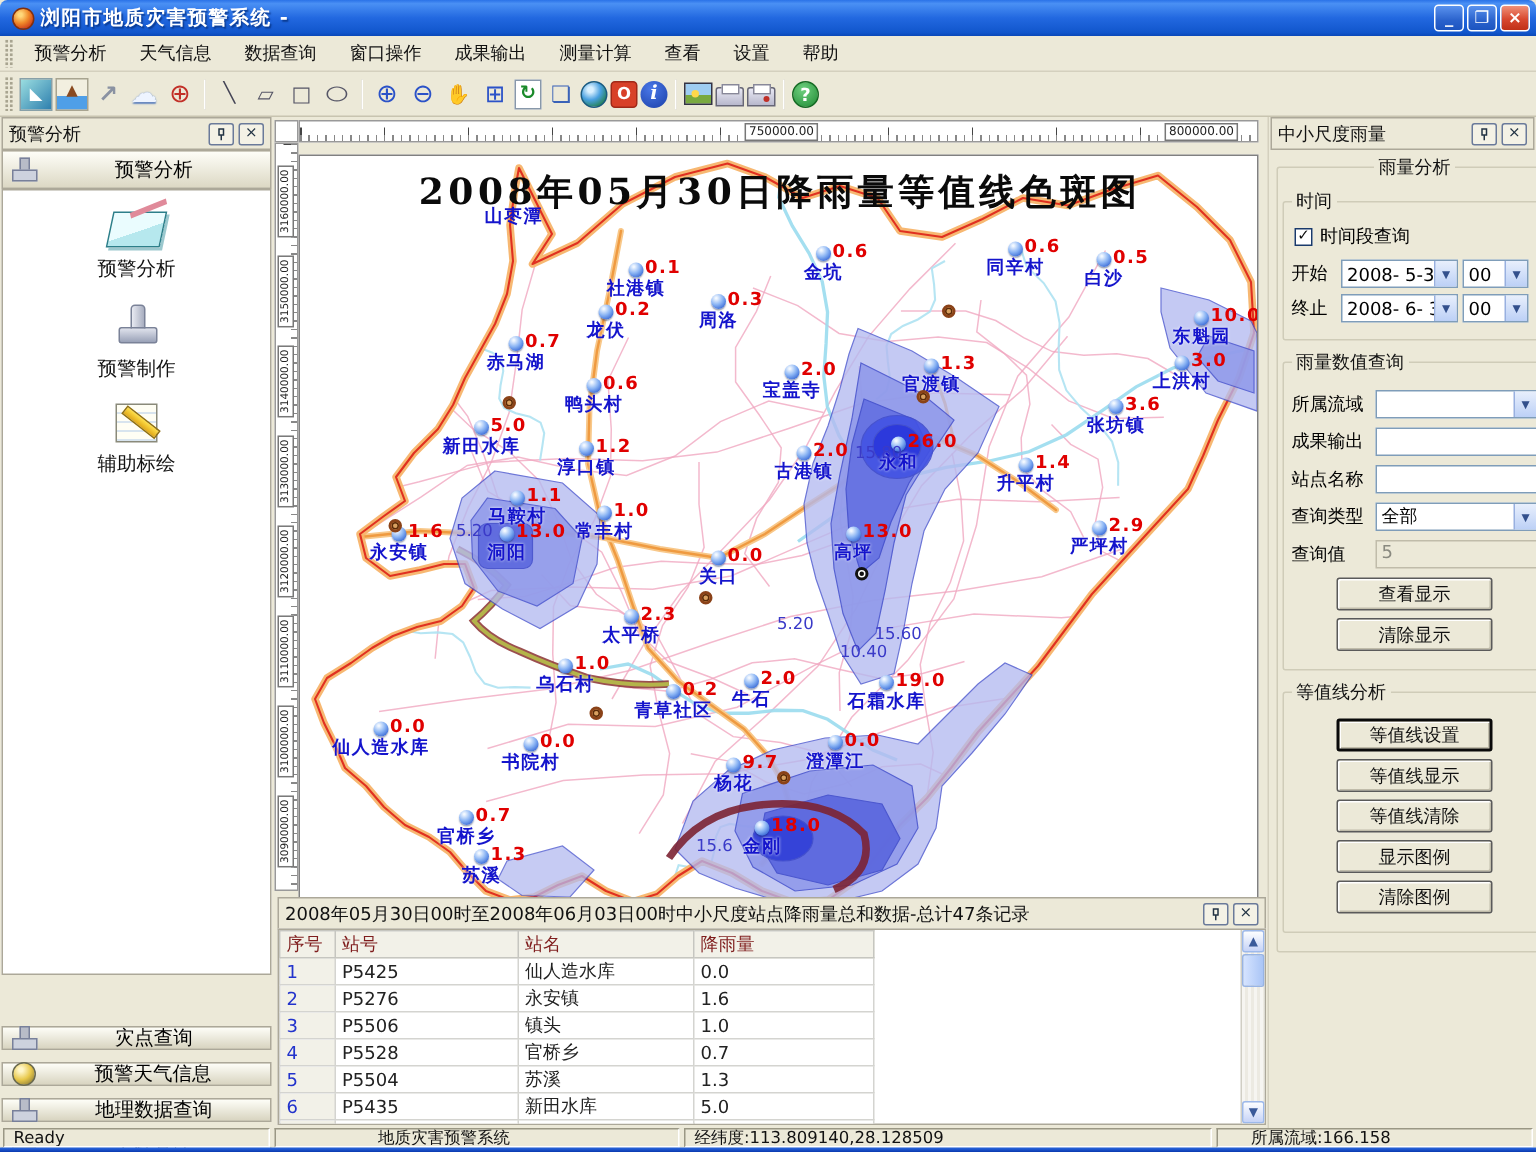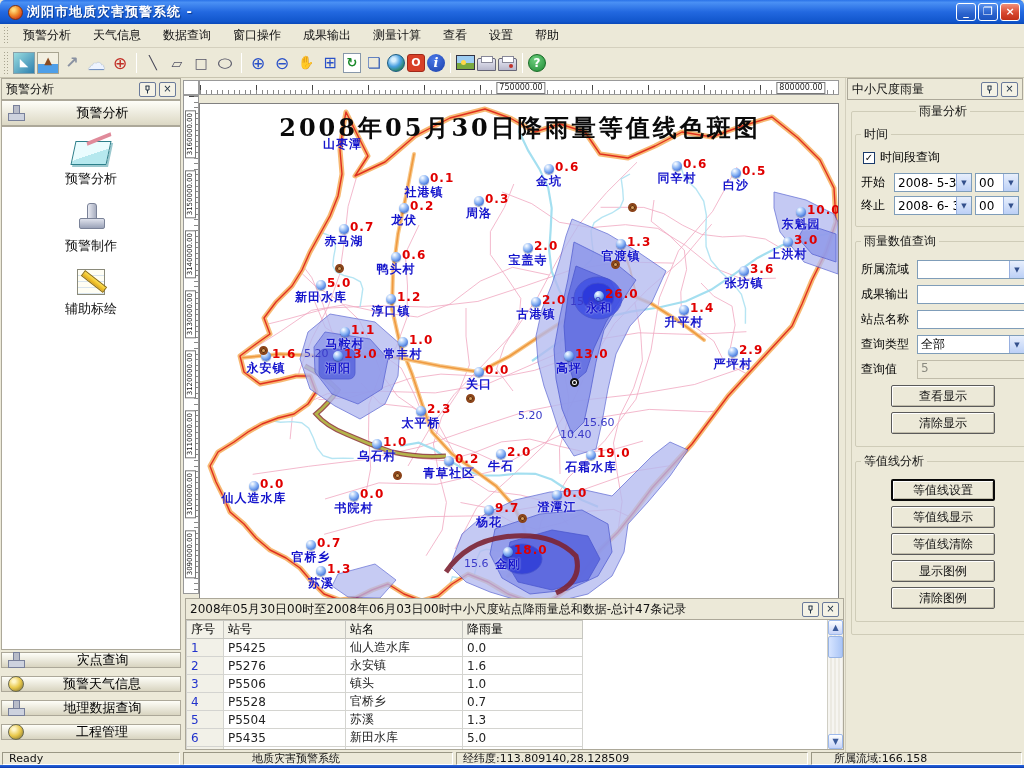--- a/index.html
+++ b/index.html
@@ -82,21 +82,21 @@
   .nav-label { font-size:13px; color:#111; }
   .icon-book { width:36px; height:24px; background:linear-gradient(160deg,#eafcfe 55%,#b6e8ee 55%); border:1px solid #2c7f8a;
     transform:skewX(-12deg); position:relative; box-shadow:2px 2px 0 #9bc8ce; }
   .icon-book::after { content:""; position:absolute; width:24px; height:4px; background:#e08a9a; top:-5px; left:10px; transform:rotate(-24deg); }
   .icon-stamp { width:30px; height:30px; position:relative; }
   .icon-stamp::before { content:""; position:absolute; left:11px; top:1px; width:8px; height:16px; background:linear-gradient(90deg,#e8eaf2,#a8aec0); border:1px solid #7a8298; border-radius:3px 3px 0 0; }
   .icon-stamp::after { content:""; position:absolute; left:3px; top:16px; width:24px; height:9px; background:linear-gradient(#dfe2ec,#9aa2b8); border:1px solid #7a8298; border-radius:2px; }
   .icon-notepad { width:28px; height:26px; background:repeating-linear-gradient(#fffef4 0 5px, #d8e4ee 5px 6px); border:1px solid #8a8a7a; position:relative; }
   .icon-notepad::after { content:""; position:absolute; width:26px; height:5px; background:linear-gradient(#ffe04a,#e0a818); border:1px solid #907010; transform:rotate(38deg); left:2px; top:8px; }
   .bottom-bar { position:absolute; left:1px; width:180px; height:16px; background:linear-gradient(#fefef8,#d8d4c0);
-    border:1px solid #aca899; display:flex; align-items:center; }
+    border:1px solid #aca899; display:flex; align-items:center;margin-top:32px; }
   .bottom-bar .bb-label { flex:1; text-align:center; font-size:13px; }
   .mini-seal { width:18px; height:16px; margin-left:5px; position:relative; }
   .mini-seal::before { content:""; position:absolute; left:6px; top:0; width:5px; height:8px; background:#b8bcc8; border:1px solid #78809a; }
   .mini-seal::after { content:""; position:absolute; left:1px; top:8px; width:15px; height:6px; background:#cdd2de; border:1px solid #78809a; }
   .mini-globe { width:16px; height:16px; margin-left:6px; border-radius:50%;
     background:radial-gradient(circle at 35% 30%, #fff6c8 10%, #e8c84a 50%, #8a7a38 90%); border:1px solid #6a6a50; }
 
   
   #center { position:absolute; left:182px; top:78px; width:663px; height:674px; background:#ece9d8; }
   #corner-box { position:absolute; left:1px; top:2px; width:16px; height:15px; background:#fff; border:1px solid #999; }
@@ -128,21 +128,21 @@
   .contour-label { position:absolute; font-size:11px; color:#3a3ac8; white-space:nowrap; }
   .town-ring { position:absolute; width:9px; height:9px; margin:-5px 0 0 -5px; border-radius:50%; border:2px solid #8a4218; background:#d8a060; box-shadow:inset 0 0 0 1px #5a2a08; }
   .target-marker { position:absolute; width:9px; height:9px; margin:-5px 0 0 -5px; border-radius:50%; border:2px solid #111; background:#fff; }
   .target-marker::after { content:""; position:absolute; left:1px; top:1px; width:3px; height:3px; border-radius:50%; background:#111; }
 
   
   #bottom-panel { position:absolute; left:3px; top:520px; width:659px; height:152px; }
   #bottom-panel .dock-titlebar { font-size:12px; }
   #table-wrap { position:absolute; left:0; top:21px; width:659px; height:131px; background:#fff; border:1px solid #aca899; overflow:hidden; }
   #rain-table { border-collapse:collapse; table-layout:fixed; width:396px; }
-  #rain-table th { background:#f2f1e8; color:#000000; font-weight:normal; text-align:left; font-size:12px;
+  #rain-table th { background:#f2f1e8; color:#7f1d1d; font-weight:normal; text-align:left; font-size:12px;
     border:1px solid #c6c6c0; padding:0 4px; height:17px; }
   #rain-table td { background:#fff; color:#222; font-size:12px; border:1px solid #d4d4d0; padding:0 4px; height:16px; white-space:nowrap; overflow:hidden; }
   #rain-table td.numcol { background:#f2f1e8; color:#2233cc; }
   .vscroll { position:absolute; right:0; top:0; bottom:0; width:16px; background:repeating-linear-gradient(90deg,#f6f5f1 0 2px,#eceae2 2px 4px); border-left:1px solid #d0cec4; }
   .sbtn { position:absolute; left:0; width:15px; height:15px; background:linear-gradient(#fdfeff,#c6d3f7); border:1px solid #9db9eb; border-radius:2px; color:#3a5a9a; font-size:8px; text-align:center; line-height:13px; }
   .sthumb { position:absolute; left:0; top:16px; width:15px; height:22px; background:linear-gradient(90deg,#d6e4ff,#aac5f6); border:1px solid #98b4e4; border-radius:2px; }
 
   
   #right-panel { position:absolute; left:845px; top:78px; width:179px; height:674px; background:#ece9d8; border-left:1px solid #d4d0be; }
   #rp-body { position:absolute; left:2px; top:23px; right:2px; bottom:2px; padding:2px 3px; }

